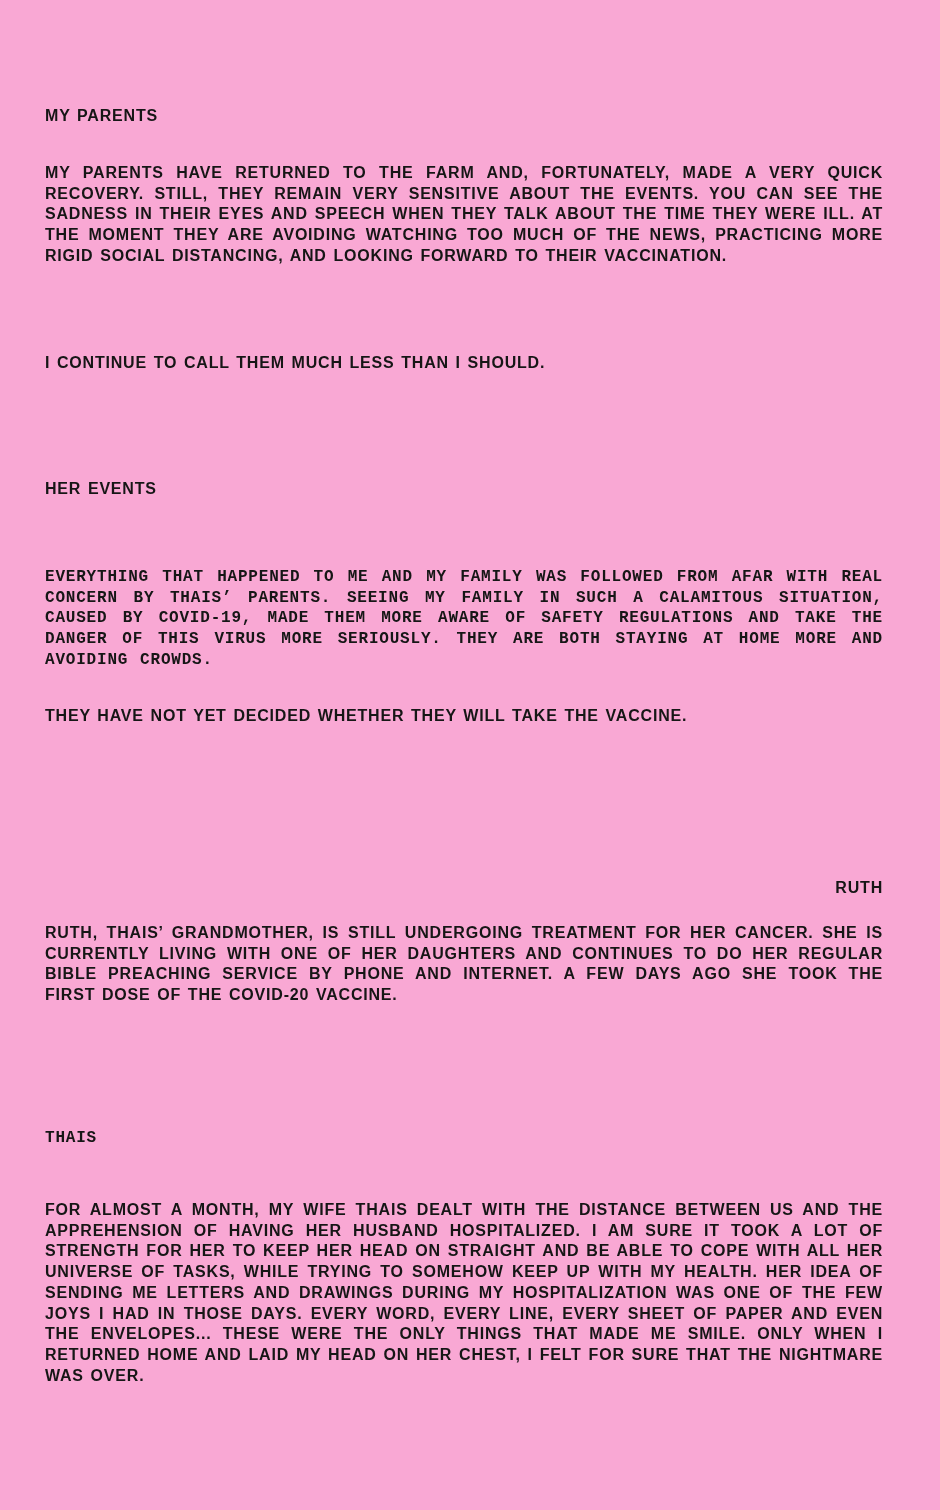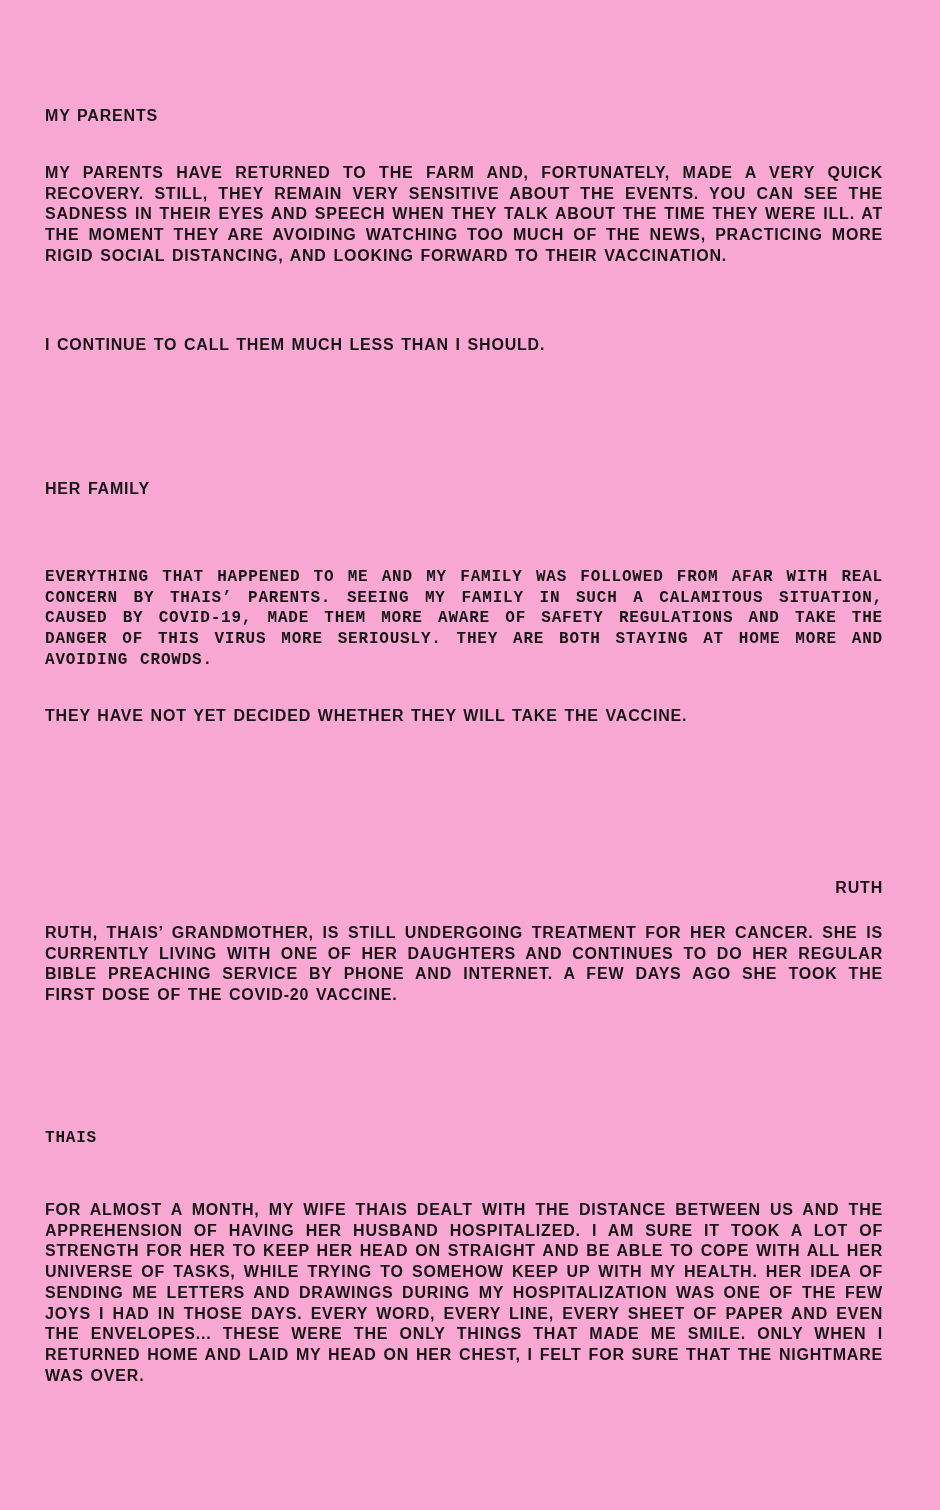--- a/index.html
+++ b/index.html
@@ -27,39 +27,39 @@
     font-weight: bold;
     white-space: normal;
   }
   .para {
     text-align: justify;
     text-align-last: left;
   }
   
   #h-my-parents   { top: 106px; }
   #p-my-parents-0 { top: 163px; }
-  #p-my-parents-1 { top: 335px; }
+  #p-my-parents-1 { top: 353px; }
   #h-her-parents  { top: 479px; }
   #p-her-parents-0{ top: 567px; font-family: Liberation Mono, monospace; }
   #p-her-parents-1{ top: 706px; }
   #h-ruth         { top: 878px; text-align: right; }
   #p-ruth-0       { top: 923px; }
   #h-thais        { top: 1128px; font-family: Liberation Mono, monospace; }
   #p-thais-0      { top: 1200px; }
 </style>
 </head>
 <body style="background: rgb(255, 255, 255);">
 
 <div class="page" style="color: rgb(22, 22, 22); background: #f9a8d4;">
 
   <div class="heading" id="h-my-parents">MY PARENTS</div>
   <div class="para" id="p-my-parents-0">MY PARENTS HAVE RETURNED TO THE FARM AND, FORTUNATELY, MADE A VERY QUICK RECOVERY. STILL, THEY REMAIN VERY SENSITIVE ABOUT THE EVENTS. YOU CAN SEE THE SADNESS IN THEIR EYES AND SPEECH WHEN THEY TALK ABOUT THE TIME THEY WERE ILL. AT THE MOMENT THEY ARE AVOIDING WATCHING TOO MUCH OF THE NEWS, PRACTICING MORE RIGID SOCIAL DISTANCING, AND LOOKING FORWARD TO THEIR VACCINATION.</div>
   <div class="para" id="p-my-parents-1">I CONTINUE TO CALL THEM MUCH LESS THAN I SHOULD.</div>
 
-  <div class="heading" id="h-her-parents">HER FAMILY</div>
+  <div class="heading" id="h-her-parents">HER EVENTS</div>
   <div class="para" id="p-her-parents-0">EVERYTHING THAT HAPPENED TO ME AND MY FAMILY WAS FOLLOWED FROM AFAR WITH REAL CONCERN BY THAIS’ PARENTS. SEEING MY FAMILY IN SUCH A CALAMITOUS SITUATION, CAUSED BY COVID-19, MADE THEM MORE AWARE OF SAFETY REGULATIONS AND TAKE THE DANGER OF THIS VIRUS MORE SERIOUSLY. THEY ARE BOTH STAYING AT HOME MORE AND AVOIDING CROWDS.</div>
   <div class="para" id="p-her-parents-1">THEY HAVE NOT YET DECIDED WHETHER THEY WILL TAKE THE VACCINE.</div>
 
   <div class="heading" id="h-ruth">RUTH</div>
   <div class="para" id="p-ruth-0">RUTH, THAIS’ GRANDMOTHER, IS STILL UNDERGOING TREATMENT FOR HER CANCER. SHE IS CURRENTLY LIVING WITH ONE OF HER DAUGHTERS AND CONTINUES TO DO HER REGULAR BIBLE PREACHING SERVICE BY PHONE AND INTERNET. A FEW DAYS AGO SHE TOOK THE FIRST DOSE OF THE COVID-20 VACCINE.</div>
 
   <div class="heading" id="h-thais">THAIS</div>
   <div class="para" id="p-thais-0">FOR ALMOST A MONTH, MY WIFE THAIS DEALT WITH THE DISTANCE BETWEEN US AND THE APPREHENSION OF HAVING HER HUSBAND HOSPITALIZED. I AM SURE IT TOOK A LOT OF STRENGTH FOR HER TO KEEP HER HEAD ON STRAIGHT AND BE ABLE TO COPE WITH ALL HER UNIVERSE OF TASKS, WHILE TRYING TO SOMEHOW KEEP UP WITH MY HEALTH. HER IDEA OF SENDING ME LETTERS AND DRAWINGS DURING MY HOSPITALIZATION WAS ONE OF THE FEW JOYS I HAD IN THOSE DAYS. EVERY WORD, EVERY LINE, EVERY SHEET OF PAPER AND EVEN THE ENVELOPES... THESE WERE THE ONLY THINGS THAT MADE ME SMILE. ONLY WHEN I RETURNED HOME AND LAID MY HEAD ON HER CHEST, I FELT FOR SURE THAT THE NIGHTMARE WAS OVER.</div>
 
 </div>

